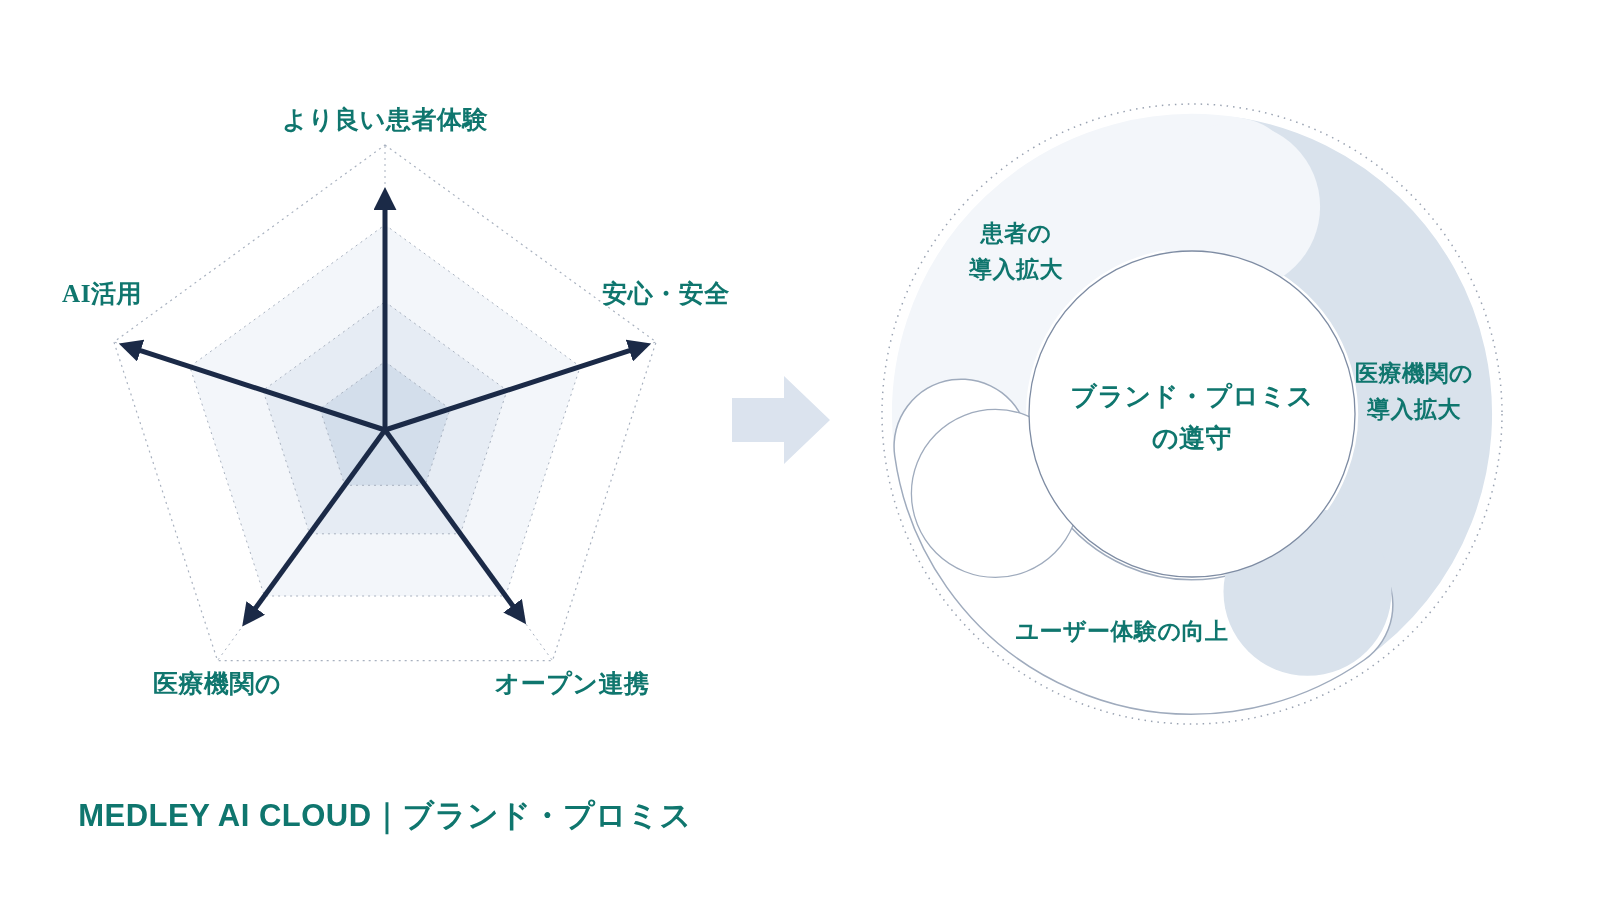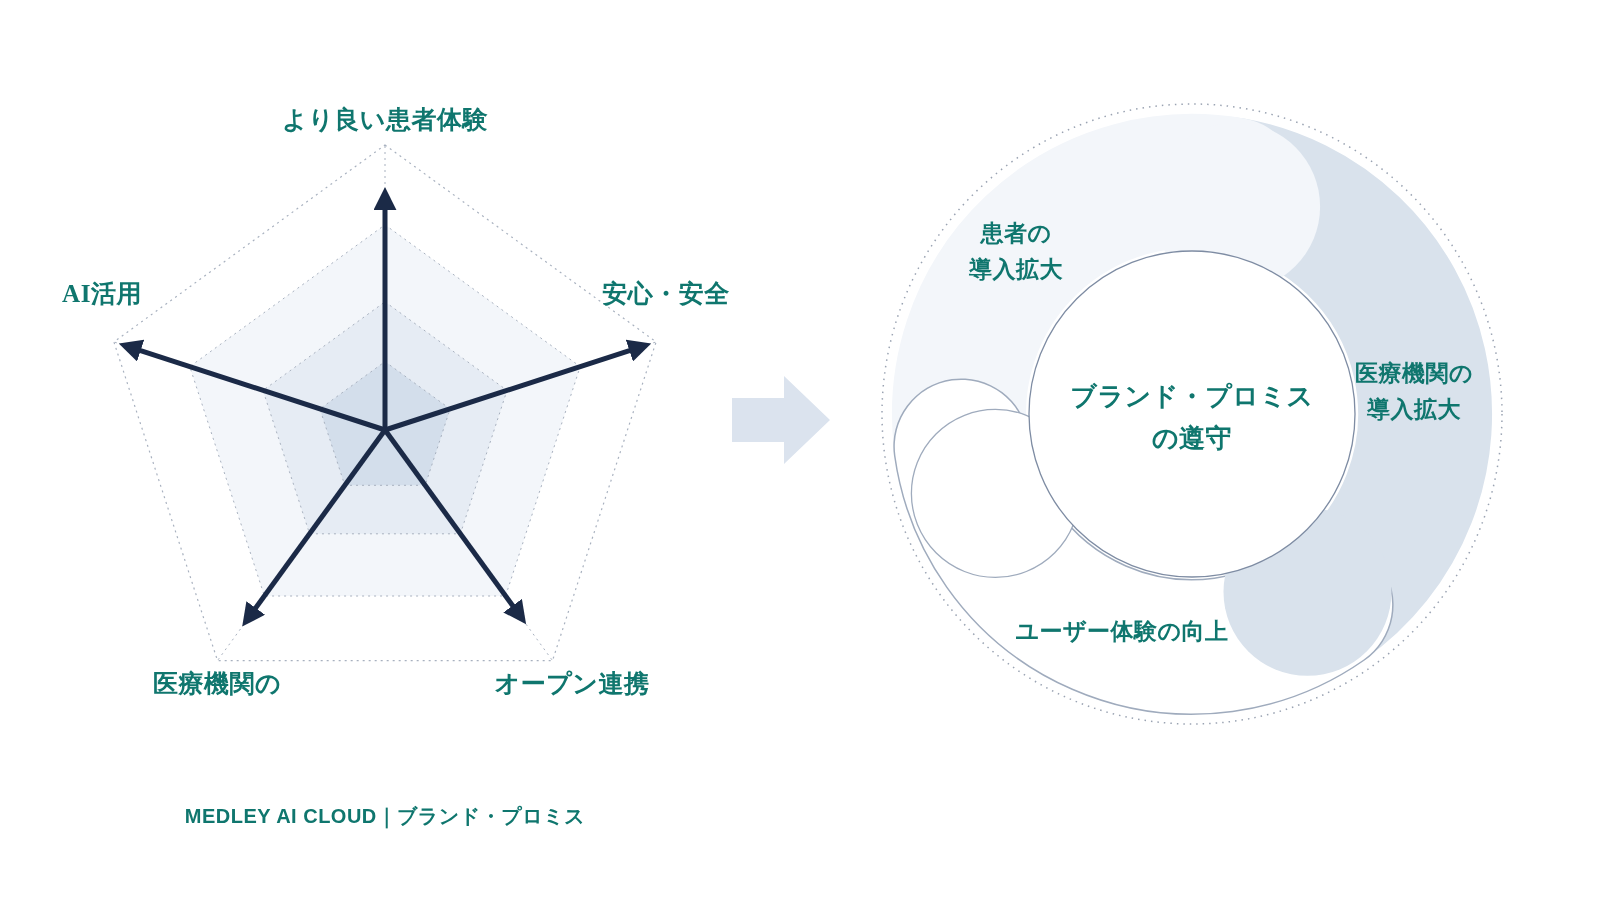--- a/index.html
+++ b/index.html
@@ -7,21 +7,21 @@
        font-family:"Liberation Sans","DejaVu Sans",sans-serif;color:#1b2a47;}
   .stage{position:absolute;inset:0;}
   .abs{position:absolute;}
   .lbl{position:absolute;transform:translate(-50%,-50%);font-weight:700;
        color:#0f766e;white-space:nowrap;text-align:center;}
   .radar-label{font-size:25px;letter-spacing:0.5px;}
   .ring-label{font-size:23px;line-height:1.55;letter-spacing:0.5px;}
   .ring-label span{display:block;}
   .center-label{font-size:26px;line-height:1.6;letter-spacing:0.5px;}
   .center-label span{display:block;}
-  .caption{font-size:20px;letter-spacing:0.5px;}
+  .caption{font-size:31px;letter-spacing:0.5px;}
   svg{position:absolute;display:block;}
 </style>
 </head>
 <body>
 
 <div class="stage">
 
   <svg class="abs" style="left:60px;top:100px;" width="650" height="620" viewBox="0 0 650 620">
     <defs>
       <marker id="ah" viewBox="0 0 10 10" refX="6" refY="5" markerWidth="4.6" markerHeight="4.6" orient="auto-start-reverse">

